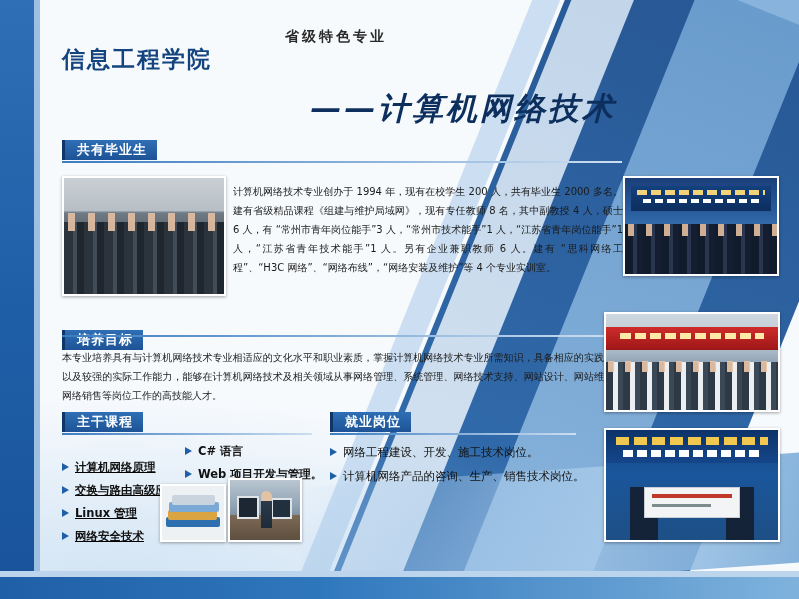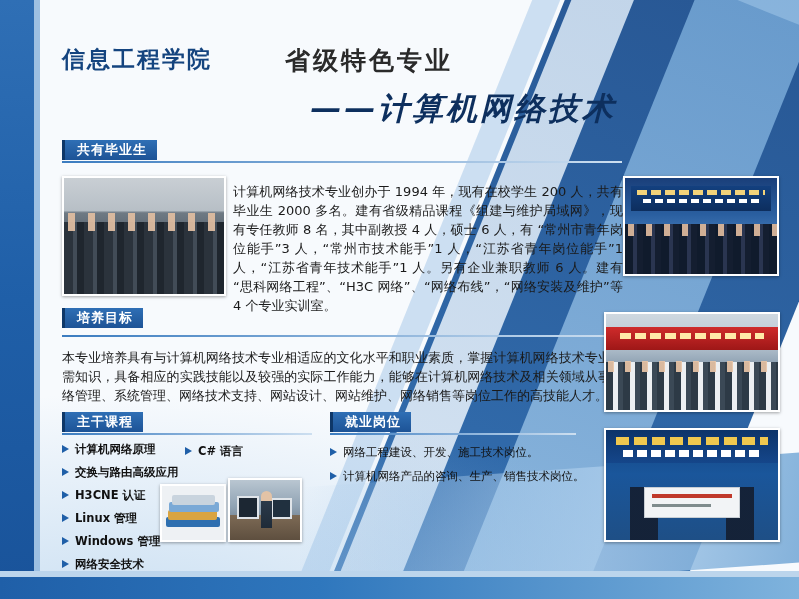--- a/index.html
+++ b/index.html
@@ -108,23 +108,23 @@
     left: 62px; top: 44px;
     font-family: "DejaVu Sans", sans-serif;
     font-size: 23px;
     font-weight: bold;
     letter-spacing: 2px;
     color: #14447f;
     white-space: nowrap;
   }
   .sub-title {
     position: absolute;
-    left: 285px; top: 44px;
+    left: 285px; top: 28px;
     font-family: "DejaVu Serif", serif;
-    font-size: 25px;
+    font-size: 14px;
     font-weight: bold;
     letter-spacing: 3px;
     color: #2a2a2a;
     white-space: nowrap;
   }
   .main-title {
     position: absolute;
     left: 310px; top: 88px;
     font-family: "DejaVu Serif", serif;
     font-size: 31px;
@@ -153,21 +153,21 @@
   .sec-rule {
     position: absolute;
     height: 2px;
     background: linear-gradient(90deg, #3b7cc0 0%, #cddff0 100%);
   }
 
   
   .para {
     position: absolute;
     font-family: "DejaVu Sans", sans-serif;
-    font-size: 13px;
+    font-size: 10px;
     line-height: 19px;
     color: #1a1a1a;
     text-align: justify;
   }
 
   
   .photo {
     position: absolute;
     border: 2px solid #ffffff;
     box-shadow: 0 1px 3px rgba(0,0,0,.35);
@@ -387,67 +387,63 @@
   <div class="photo ph2" style="left:623px; top:176px; width:152px; height:96px;">
     <div class="inner">
       <div class="banner"></div>
         <div class="banner-txt"></div>
         <div class="banner-txt2"></div>
       <div class="people"></div>
         <div class="faces"></div>
     </div>
   </div>
 
-  <div class="sec-label" style="left:62px; top:308px;text-align:center;">培养目标</div>
+  <div class="sec-label" style="left:62px; top:330px;text-align:center;">培养目标</div>
   <div class="sec-rule" style="left:62px; top:335px; width:560px;"></div>
   <div class="para" style="left:62px; top:348px; width:562px;">本专业培养具有与计算机网络技术专业相适应的文化水平和职业素质，掌握计算机网络技术专业所需知识，具备相应的实践技能以及较强的实际工作能力，能够在计算机网络技术及相关领域从事网络管理、系统管理、网络技术支持、网站设计、网站维护、网络销售等岗位工作的高技能人才。</div>
 
   <div class="photo ph3" style="left:604px; top:312px; width:172px; height:96px;">
     <div class="inner">
       <div class="redband"></div>
         <div class="redband-txt"></div>
       <div class="people"></div>
         <div class="faces"></div>
     </div>
   </div>
 
   <div class="sec-label" style="left:62px; top:412px;font-family:Liberation Serif, serif;">主干课程</div>
   <div class="sec-rule" style="left:62px; top:433px; width:250px;"></div>
 
-  <div class="bullet-list" style="left:62px; top:438px;">
+  <div class="bullet-list" style="left:62px; top:456px;text-decoration:underline;">
     <div class="bullet-item">
         <span class="tri"></span>
         <span>计算机网络原理</span>
       </div>
     <div class="bullet-item">
         <span class="tri"></span>
         <span>交换与路由高级应用</span>
       </div>
     <div class="bullet-item">
         <span class="tri"></span>
-        <span>H3CNE 认证</span>
-      </div>
-    <div class="bullet-item">
-        <span class="tri"></span>
         <span>Linux 管理</span>
       </div>
     <div class="bullet-item">
         <span class="tri"></span>
-        <span>Windows 管理</span>
-      </div>
-    <div class="bullet-item">
-        <span class="tri"></span>
         <span>网络安全技术</span>
       </div>
   </div>
 
   <div class="bullet-list" style="left:185px; top:440px;">
     <div class="bullet-item">
         <span class="tri"></span>
         <span>C# 语言</span>
+      </div>
+    <div class="bullet-item">
+        <span class="tri"></span>
+        <span>Web 项目开发与管理。</span>
       </div>
   </div>
 
   <div class="photo ph5" style="left:160px; top:484px; width:62px; height:54px;">
     <div class="inner">
       <div class="b" style="top:58%; height:10px; background:#2e6fb0;"></div>
       <div class="b" style="top:44%; height:10px; background:#d9a441; left:10%; right:12%;"></div>
       <div class="b" style="top:30%; height:10px; background:#7aa9d6; left:12%; right:8%;"></div>
       <div class="b" style="top:16%; height:10px; background:#c9d4de; left:16%; right:14%;"></div>
     </div>

